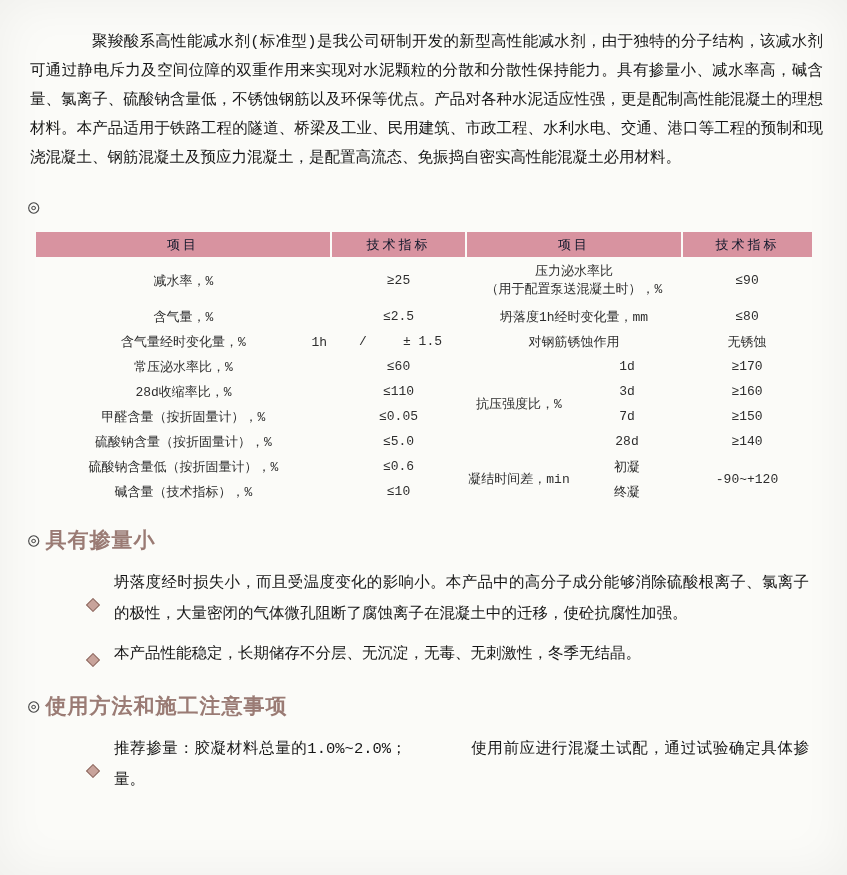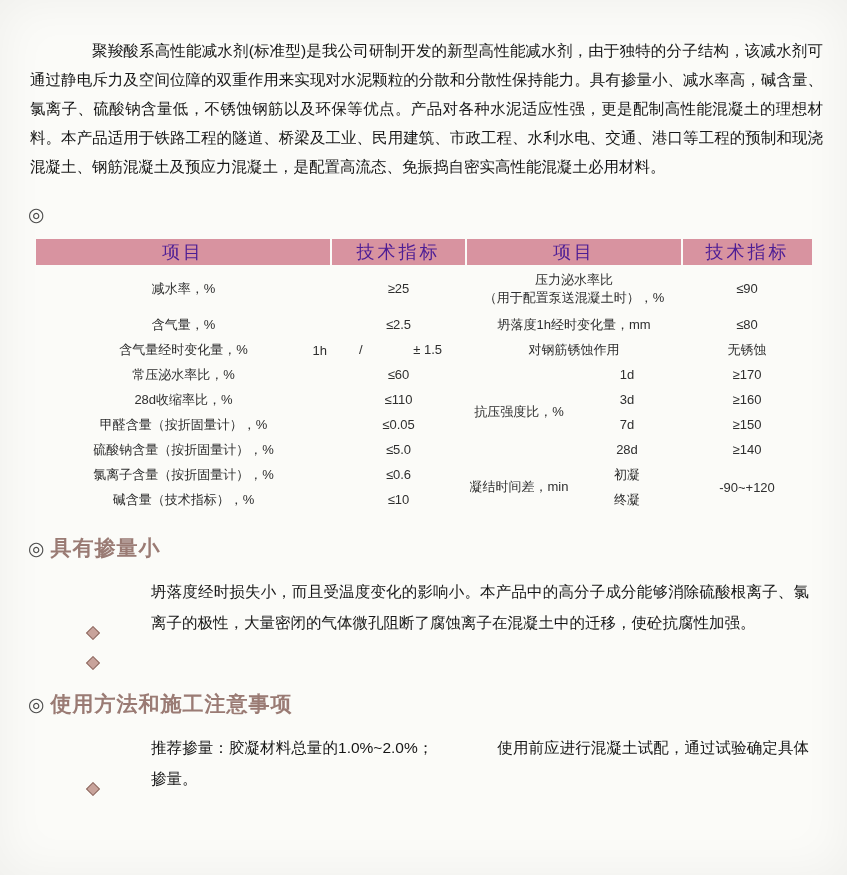--- a/index.html
+++ b/index.html
@@ -12,21 +12,22 @@
     background: #fbfbf8;
     box-shadow: inset 0 0 50px rgba(0,0,0,0.05);
     font-family: "Liberation Sans", "DejaVu Sans", sans-serif;
     color: #1e1e1e;
     overflow: hidden;
   }
   .page {
     width: 847px;
     height: 875px;
     box-sizing: border-box;
-    padding: 36px 20px 0 28px;
+    padding: 28px 20px 0 28px;
+    font-family: Liberation Mono, monospace;
   }
   
   .intro {
     font-size: 15.5px;
     line-height: 29px;
     text-indent: 4em;
     text-align: justify;
     color: #161616;
     margin: 0 4px 0 2px;
   }
@@ -48,23 +49,23 @@
   }
   
   table.perf {
     border-collapse: collapse;
     table-layout: fixed;
     width: 776px;
     margin: 13px 0 0 8px;
   }
   table.perf th {
     background: #d893a0;
-    color: #4c1d95;
+    color: #0f172a;
     font-weight: normal;
-    font-size: 18px;
+    font-size: 13px;
     height: 23px;
     letter-spacing: 3px;
     border-left: 2px solid #fbfbf8;
   }
   table.perf th:first-child { border-left: none; }
   table.perf td {
     font-size: 13px;
     color: #2e2e2e;
     text-align: center;
     vertical-align: middle;
@@ -86,23 +87,22 @@
     padding: 0 24px 0 28px;
     align-items: center;
   }
   
   .bullets {
     margin: 14px 0 0 60px;
     padding-right: 18px;
   }
   .bullet {
     display: flex;
-    align-items: flex-end;
+    align-items: center;
     margin-bottom: 9px;
-    gap: 37px;
   }
   .diamond {
     flex: 0 0 auto;
     width: 8px;
     height: 8px;
     margin: 11px 16px 0 0;
     background: #c8a39b;
     border: 1.5px solid #8d6a62;
     transform: rotate(45deg);
   }
@@ -190,21 +190,21 @@
         <td>7d</td>
         <td>≥150</td>
       </tr>
       <tr>
         <td>硫酸钠含量（按折固量计），%</td>
         <td>≤5.0</td>
         <td>28d</td>
         <td>≥140</td>
       </tr>
       <tr>
-        <td>氯离子含量（按折固量计），%</td>
+        <td>硫酸钠含量低（按折固量计），%</td>
         <td>≤0.6</td>
         <td rowspan="2">凝结时间差，min</td>
         <td>初凝</td>
         <td rowspan="2">-90~+120</td>
       </tr>
       <tr>
         <td>碱含量（技术指标），%</td>
         <td>≤10</td>
         <td>终凝</td>
       </tr>
@@ -215,20 +215,21 @@
     <span class="marker">◎</span>
     <span>具有掺量小</span>
   </div>
   <div class="bullets">
     <div class="bullet">
       <span class="diamond"></span>
       <span class="bullet-text">坍落度经时损失小，而且受温度变化的影响小。本产品中的高分子成分能够消除硫酸根离子、氯离子的极性，大量密闭的气体微孔阻断了腐蚀离子在混凝土中的迁移，使砼抗腐性加强。</span>
     </div>
     <div class="bullet">
       <span class="diamond"></span>
+      <span class="bullet-text">本产品性能稳定，长期储存不分层、无沉淀，无毒、无刺激性，冬季无结晶。</span>
     </div>
   </div>
 
   <div class="section-heading">
     <span class="marker">◎</span>
     <span>使用方法和施工注意事项</span>
   </div>
   <div class="bullets">
     <div class="bullet">
       <span class="diamond"></span>

